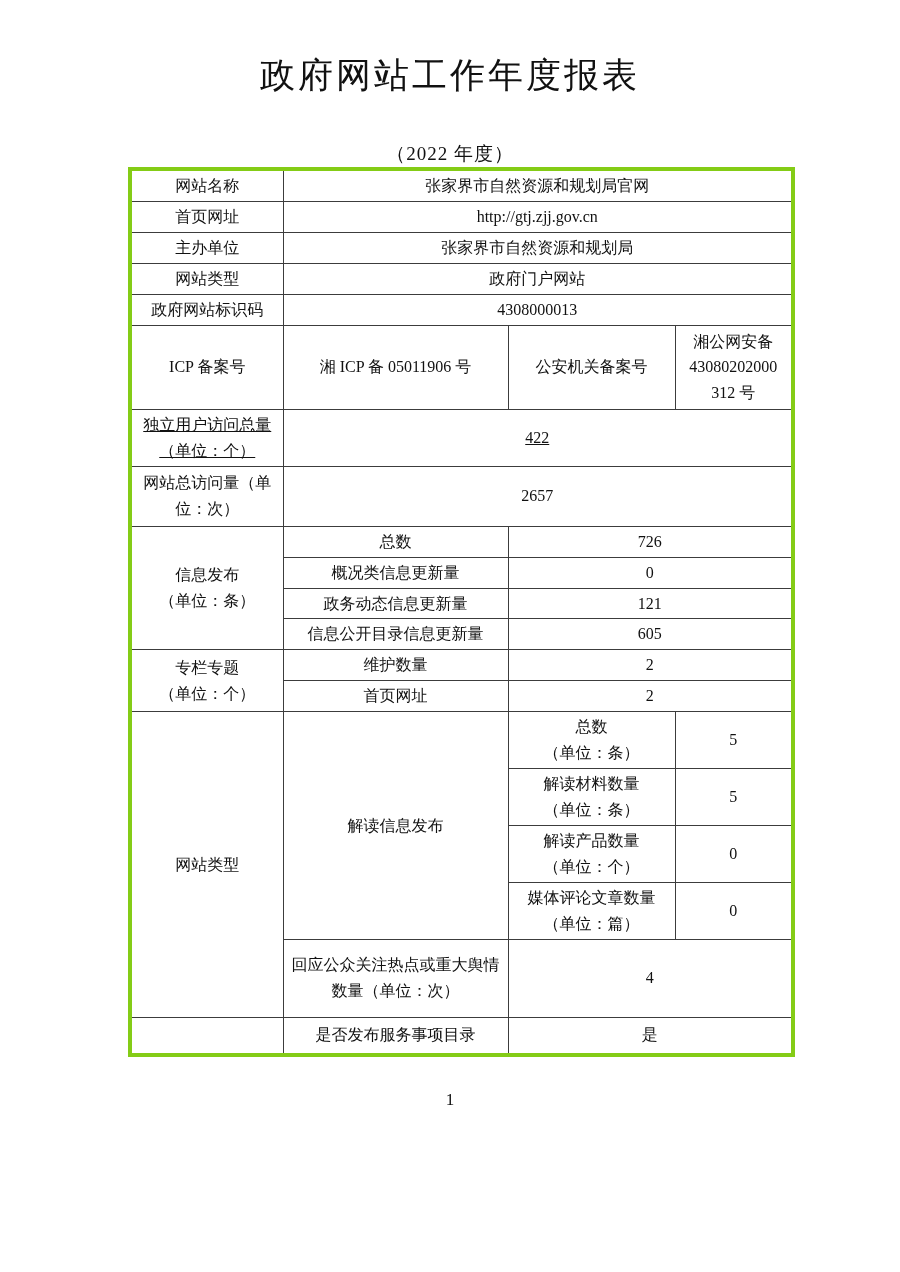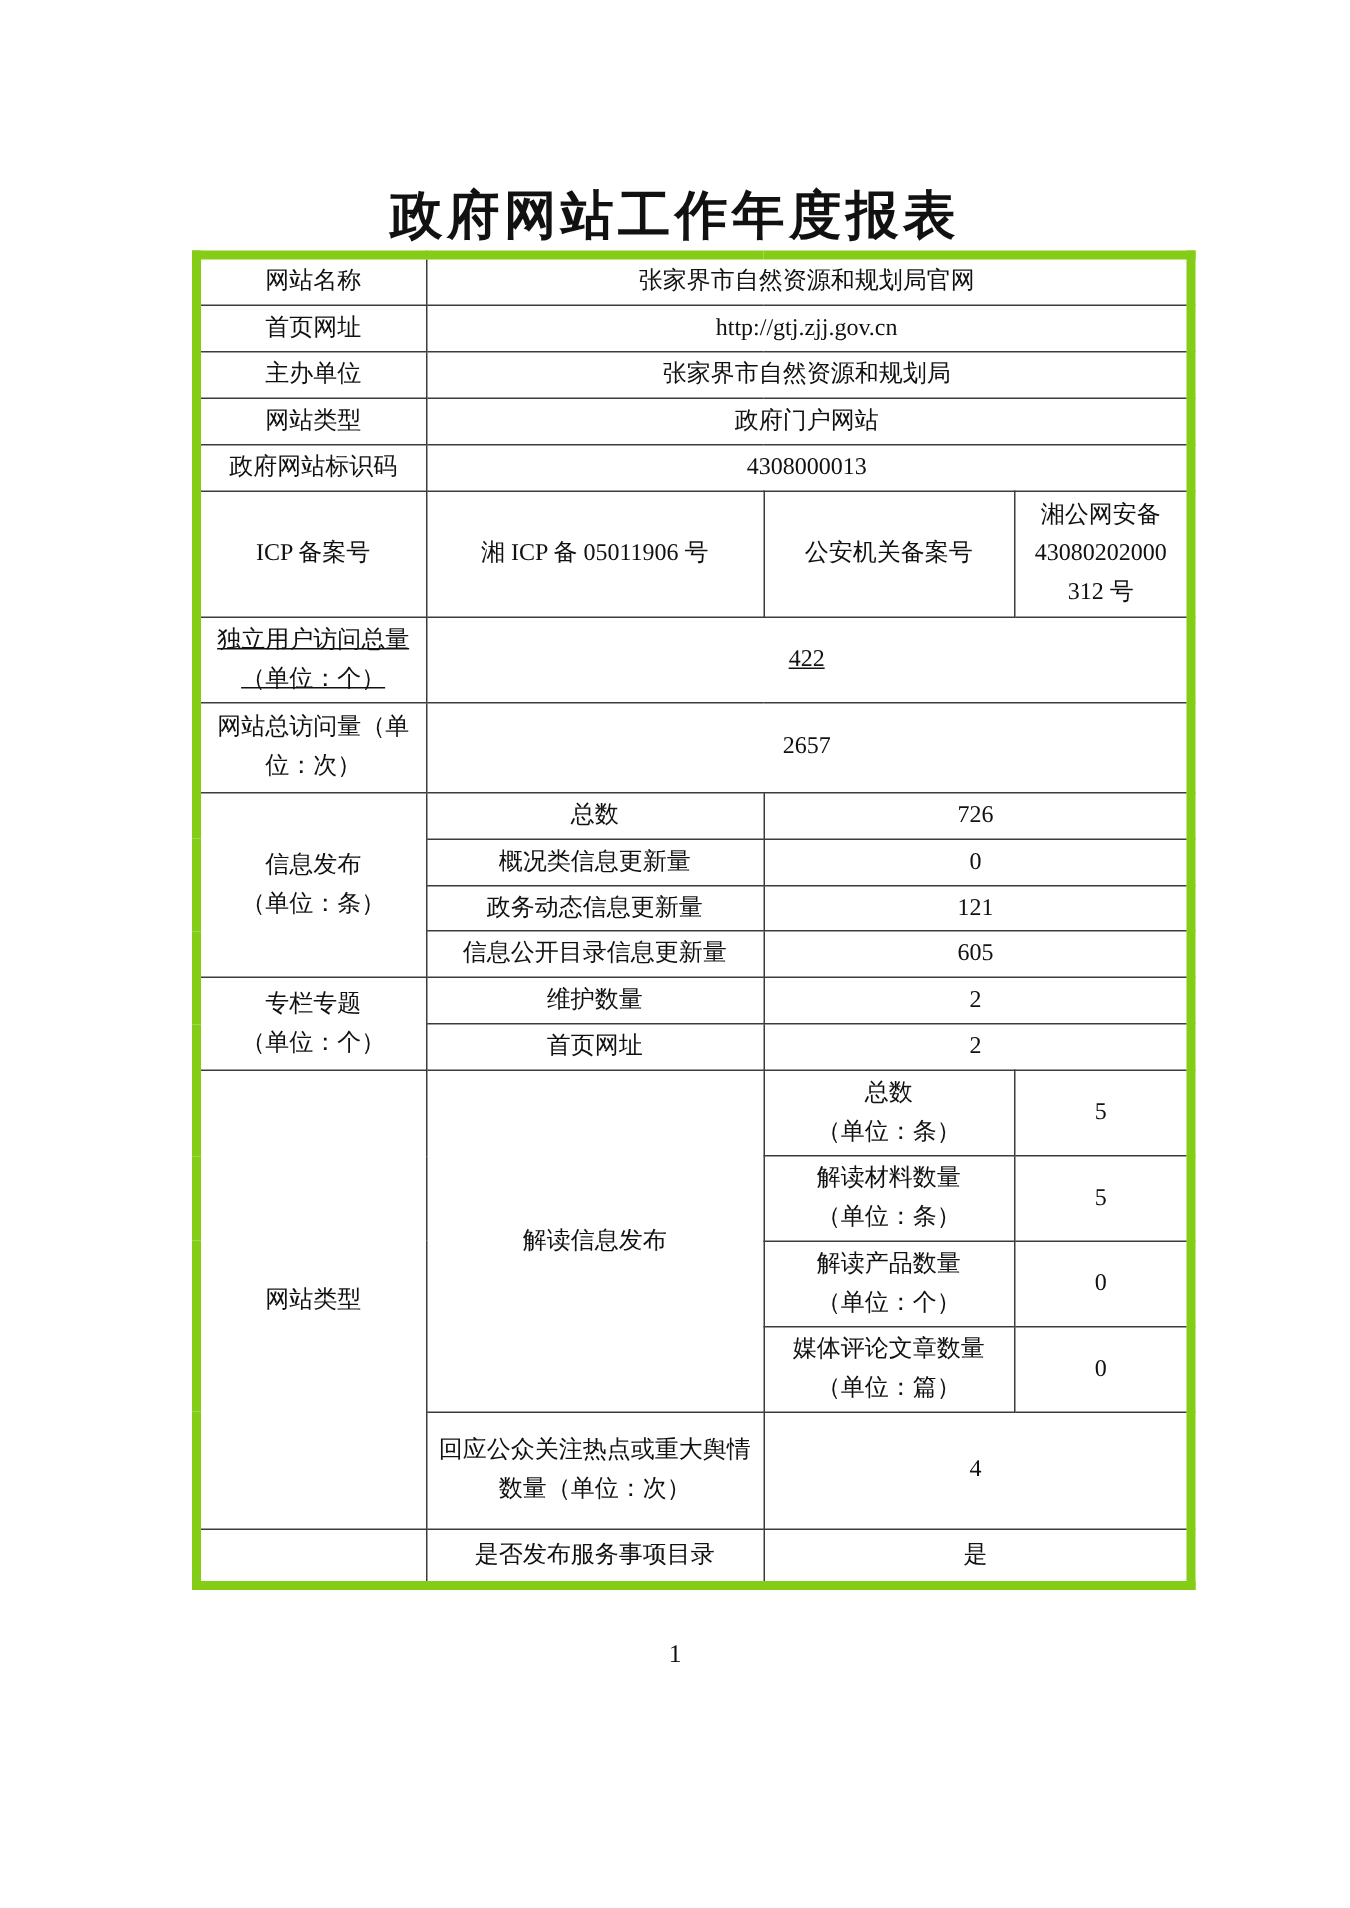--- a/index.html
+++ b/index.html
@@ -7,24 +7,24 @@
   body { font-family:"Liberation Serif","DejaVu Serif",serif; }
   .page {
     position:relative;
     width:900px; height:1272px;
     margin:0 auto;
     background:#ffffff;
     color:#111111;
     overflow:hidden;
   }
   .doc-title {
-    padding-top:120px;
+    padding-top:52px;
     text-align:center;
     font-size:35px;
-    font-weight:bold;
+    font-weight:normal;
     font-family:"Liberation Sans","DejaVu Sans",sans-serif;
     letter-spacing:3px;
   }
   .doc-subtitle {
     margin-top:42px;
     text-align:center;
     font-size:19px;
     letter-spacing:1px;
   }
   .unit-line {
@@ -40,21 +40,21 @@
     font-size:16px;
   }
   table.report td {
     border:1px solid #3c3c3c;
     text-align:center;
     vertical-align:middle;
     padding:2px 5px;
     line-height:1.62;
     overflow-wrap:break-word;
   }
-  table.report { border:6px solid #84cc16; }
+  table.report { border:4px solid #84cc16; }
   .blk { display:block; }
   .page-number {
     margin-top:33px;
     text-align:center;
     font-size:17px;
   }
   
   .rh-basic   { height:31px; }
   .rh-icp     { height:84px; }
   .rh-uv      { height:56px;text-decoration:underline; }
@@ -64,20 +64,21 @@
   .rh-interp  { height:52px; }
   .rh-hot     { height:78px;margin-top:30px; }
   .rh-service { height:38px;margin-left:48px; }
 </style>
 </head>
 <body>
 
 <div class="page">
 
   <div class="doc-title">政府网站工作年度报表</div>
+  <div class="doc-subtitle">（2022 年度）</div>
 
 
   <table class="report">
     <colgroup>
       <col style="width:153px">
       <col style="width:225px">
       <col style="width:167px">
       <col style="width:118px">
     </colgroup>
     <tbody>

